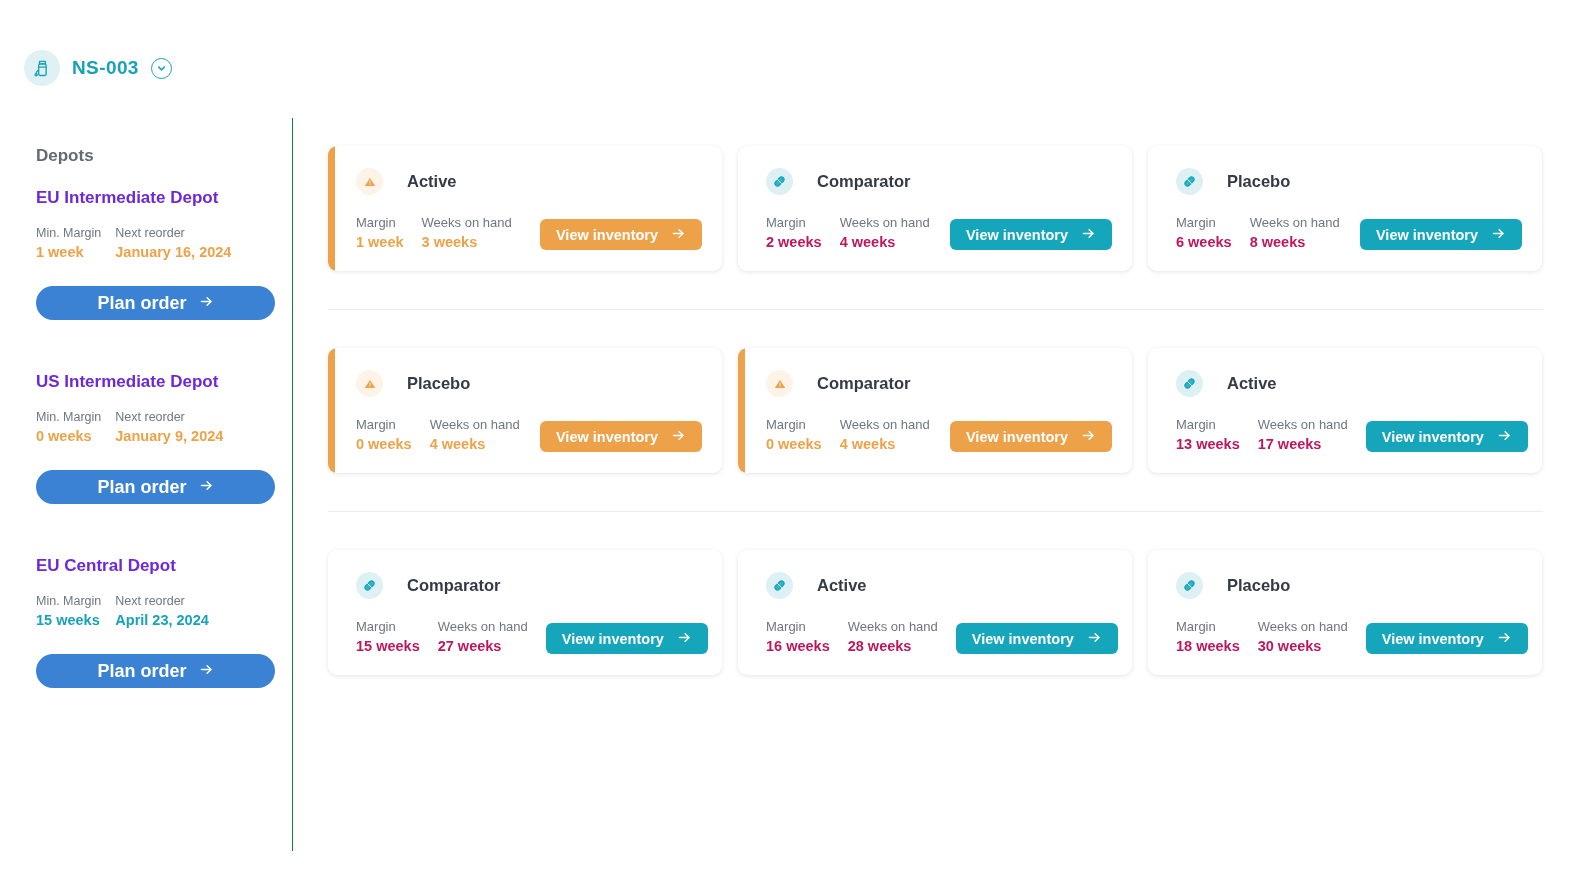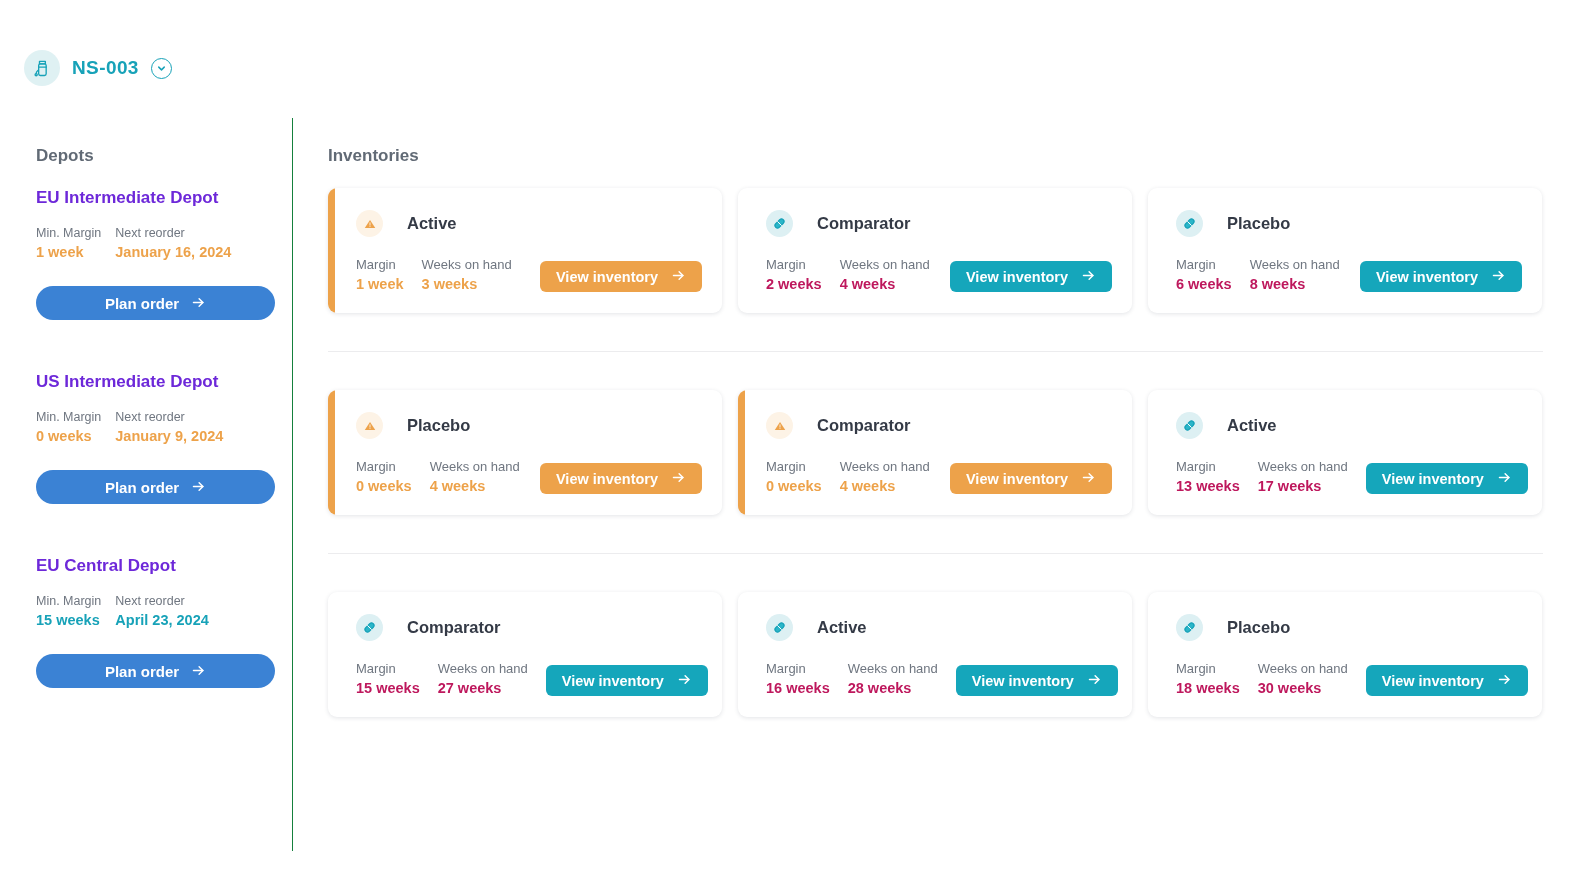--- a/index.html
+++ b/index.html
@@ -84,21 +84,21 @@
   .stat-value.ok   { color: #17a2b8; }
 
   .plan-order-btn {
     width: 239px;
     height: 34px;
     border: none;
     border-radius: 17px;
     background: #3b82d4;
     color: #ffffff;
     font-family: "Liberation Sans", sans-serif;
-    font-size: 15px;
+    font-size: 18px;
     font-weight: bold;
     cursor: pointer;
     display: flex;
     align-items: center;
     justify-content: center;
     gap: 12px;
   }
 
   
   .main {
@@ -295,21 +295,20 @@
         <svg width="15" height="15" viewBox="0 0 24 24" fill="none" stroke="#ffffff" stroke-width="2.4" stroke-linecap="round" stroke-linejoin="round">
             <line x1="4" y1="12" x2="19" y2="12"></line>
             <polyline points="13 6 19 12 13 18"></polyline>
           </svg>
       </span>
     </button>
   </div>
 </div>
 
 <div class="main">
-  <div class="main-heading">Inventories</div>
   <div id="rows-container">
       <div class="card-row">
         <div class="inv-card alert">
           <div class="accent-bar"></div>
           <div class="card-head">
             <span class="card-icon-circle">
               <svg width="14" height="14" viewBox="0 0 24 24">
                 <polygon points="12,5 21,19 3,19" fill="#eda24a"></polygon>
                 <line x1="12" y1="10" x2="12" y2="14" stroke="#fdf3e6" stroke-width="1.6" stroke-linecap="round"></line>
                 <circle cx="12" cy="16.4" r="0.9" fill="#fdf3e6"></circle>

